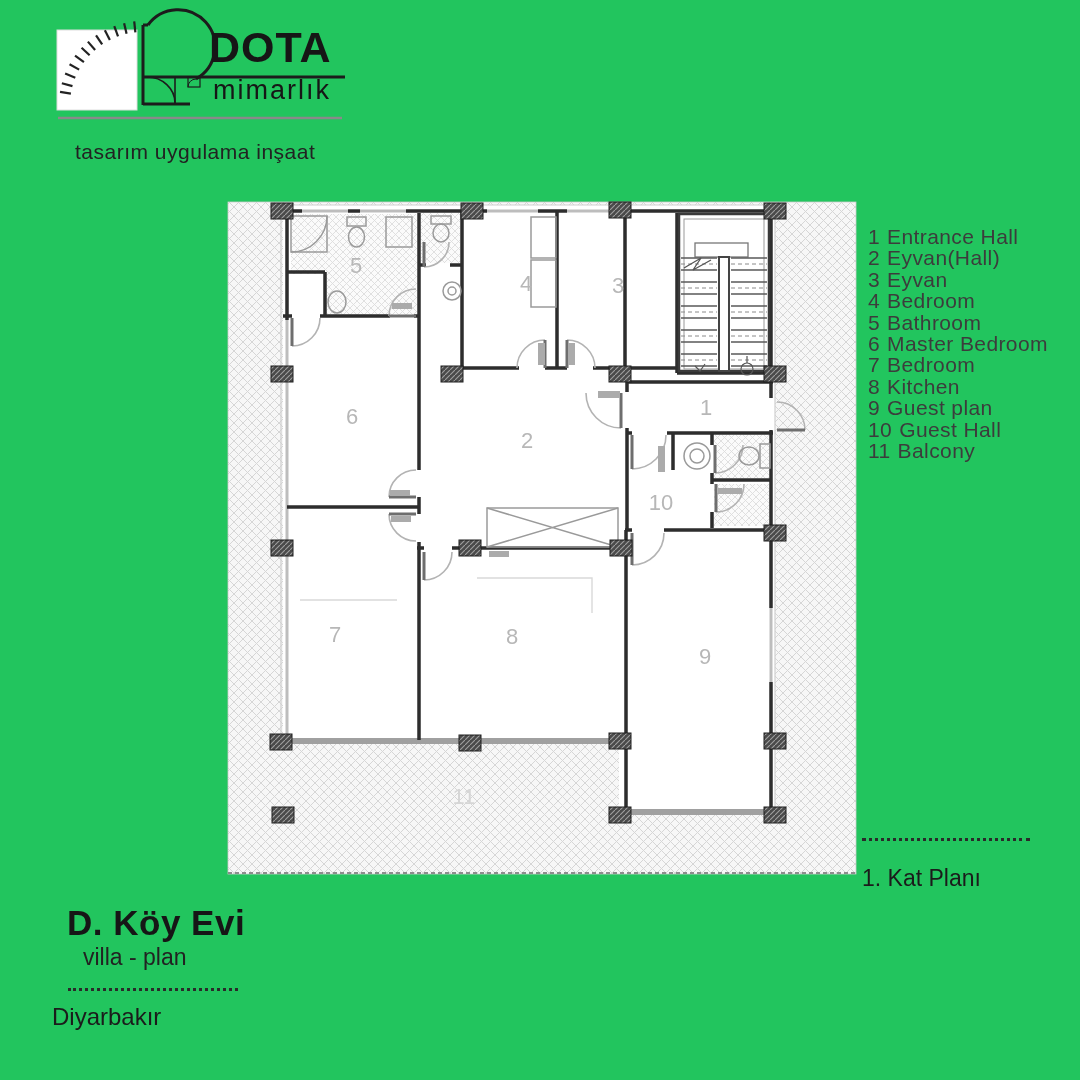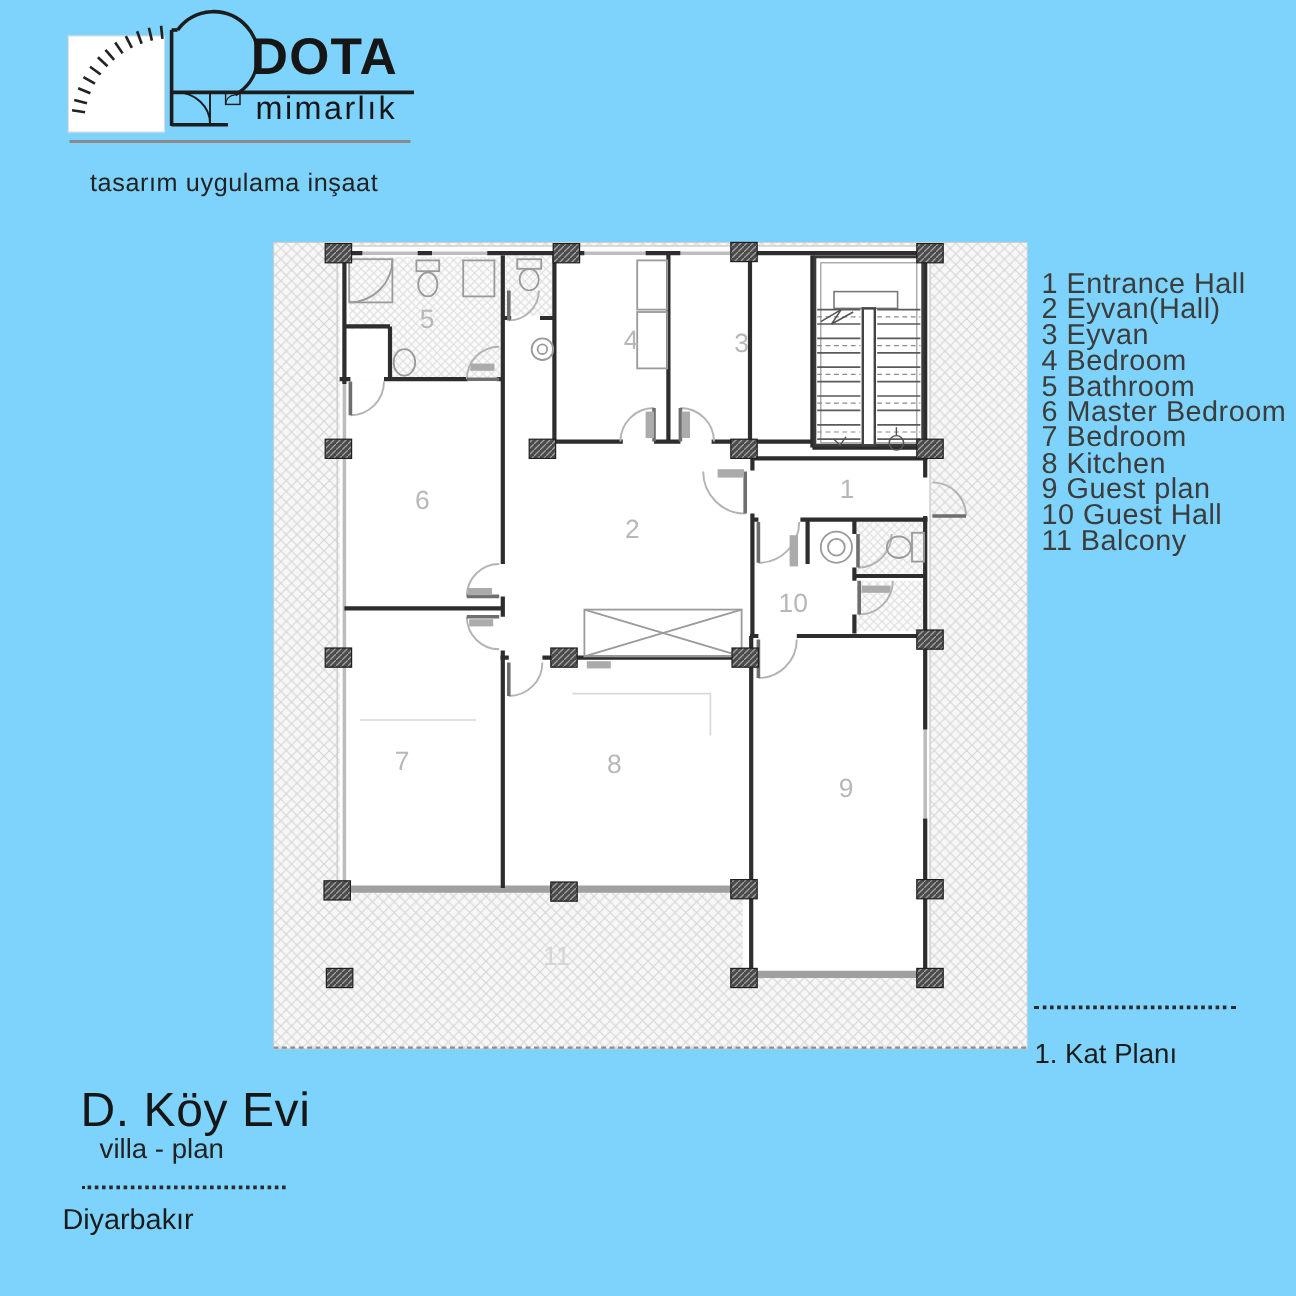--- a/index.html
+++ b/index.html
@@ -1,24 +1,24 @@
 <!DOCTYPE html>
 <html><head>
 <meta charset="utf-8">
 <style>
   html,body{margin:0;padding:0;background:#ffffff;}
-  .canvas{position:relative;width:1080px;height:1080px;background:#7dd3fc;overflow:hidden;
+  .canvas{position:relative;width:1080px;height:1080px;background:#22c55e;overflow:hidden;
           font-family:"Liberation Sans", sans-serif;color:#1d1d1d;}
   .abs{position:absolute;}
   svg text{font-family:"Liberation Sans", sans-serif;}
   
-  .legend{left:868px;top:226px;line-height:21.4px;font-size:24px;color:#3c3c3c;letter-spacing:0.4px;}
+  .legend{left:868px;top:226px;line-height:21.4px;font-size:21px;color:#3c3c3c;letter-spacing:0.4px;}
   .lg-row span.num{margin-right:7px;}
   
-  .proj-title{left:67px;top:903px;font-size:40px;font-weight:normal;color:#161616;letter-spacing:0.5px;}
+  .proj-title{left:67px;top:903px;font-size:35px;font-weight:bold;color:#161616;letter-spacing:0.5px;}
   .proj-sub{left:67px;top:944px;font-size:23px;color:#222;margin-left:16px;}
   .dotline{border-top:3px dotted #2a2a2a;height:0;}
   .dot-left{left:68px;top:988px;width:170px;}
   .dot-right{left:862px;top:838px;width:168px;}
   .plan-label{left:862px;top:849px;font-size:23px;color:#1b1b1b;margin-top:16px;}
   .loc-label{left:52px;top:1003px;font-size:24px;color:#1b1b1b;}
 </style>
 </head>
 <body>
 

